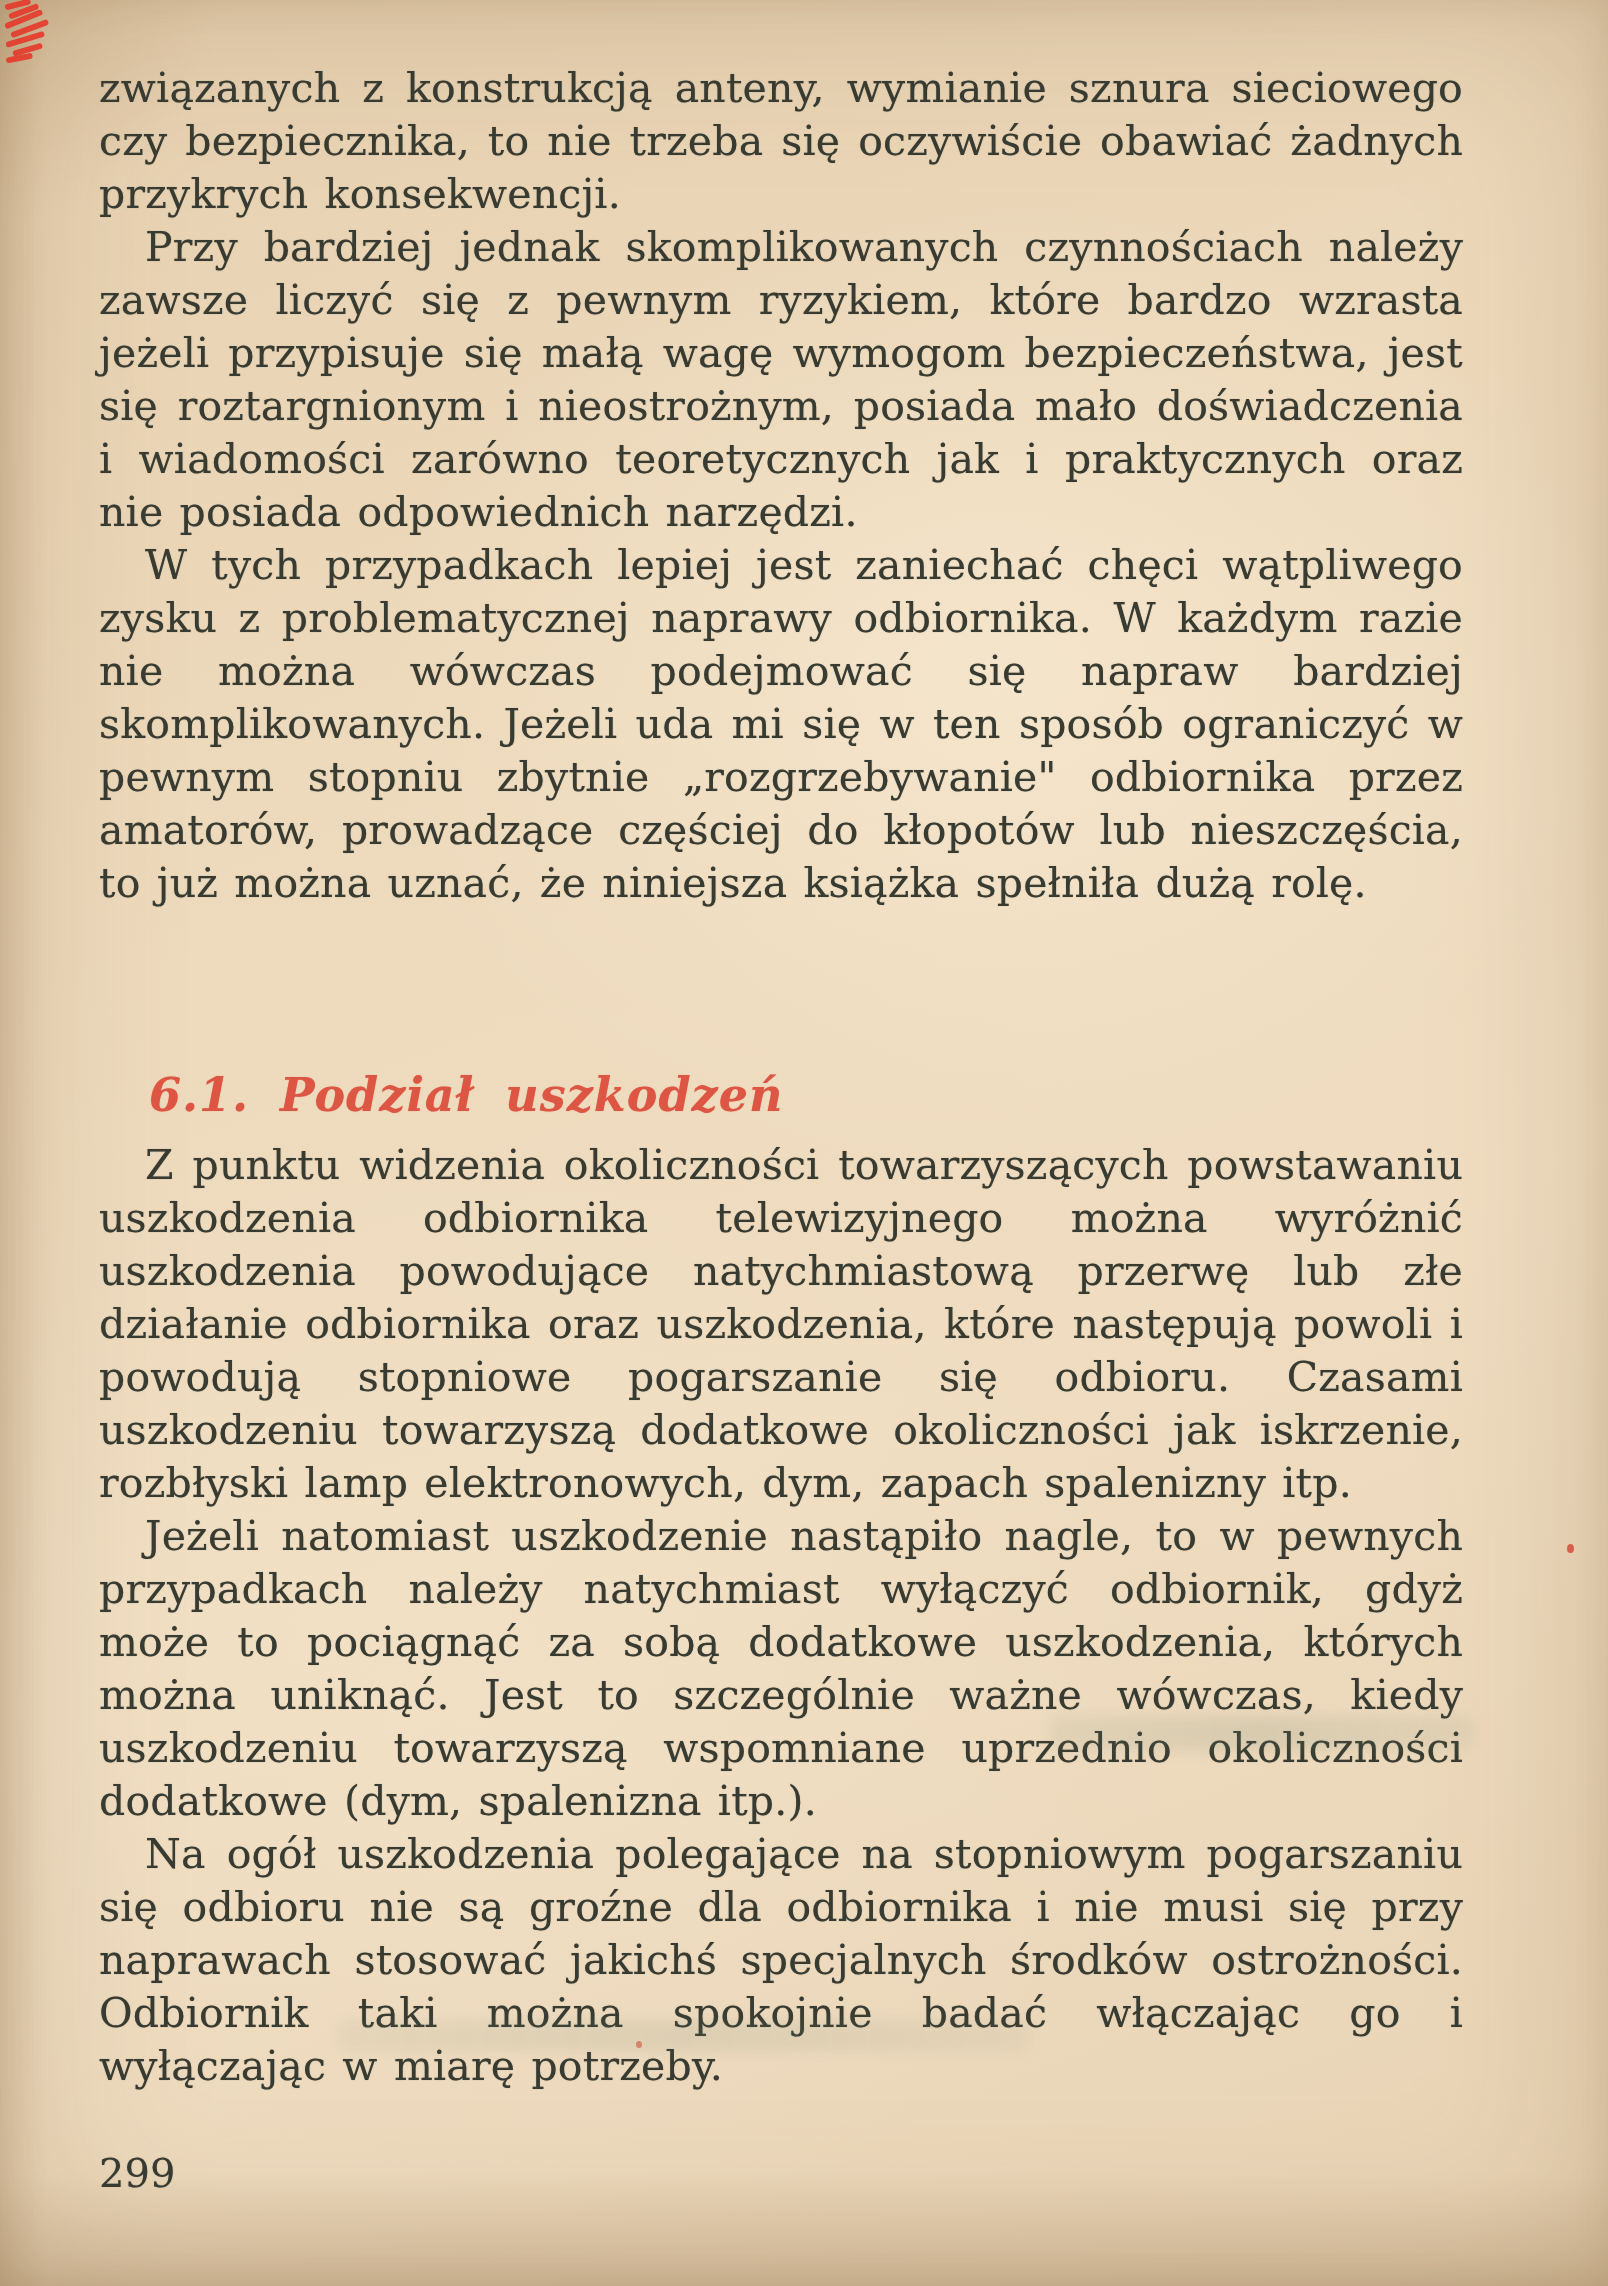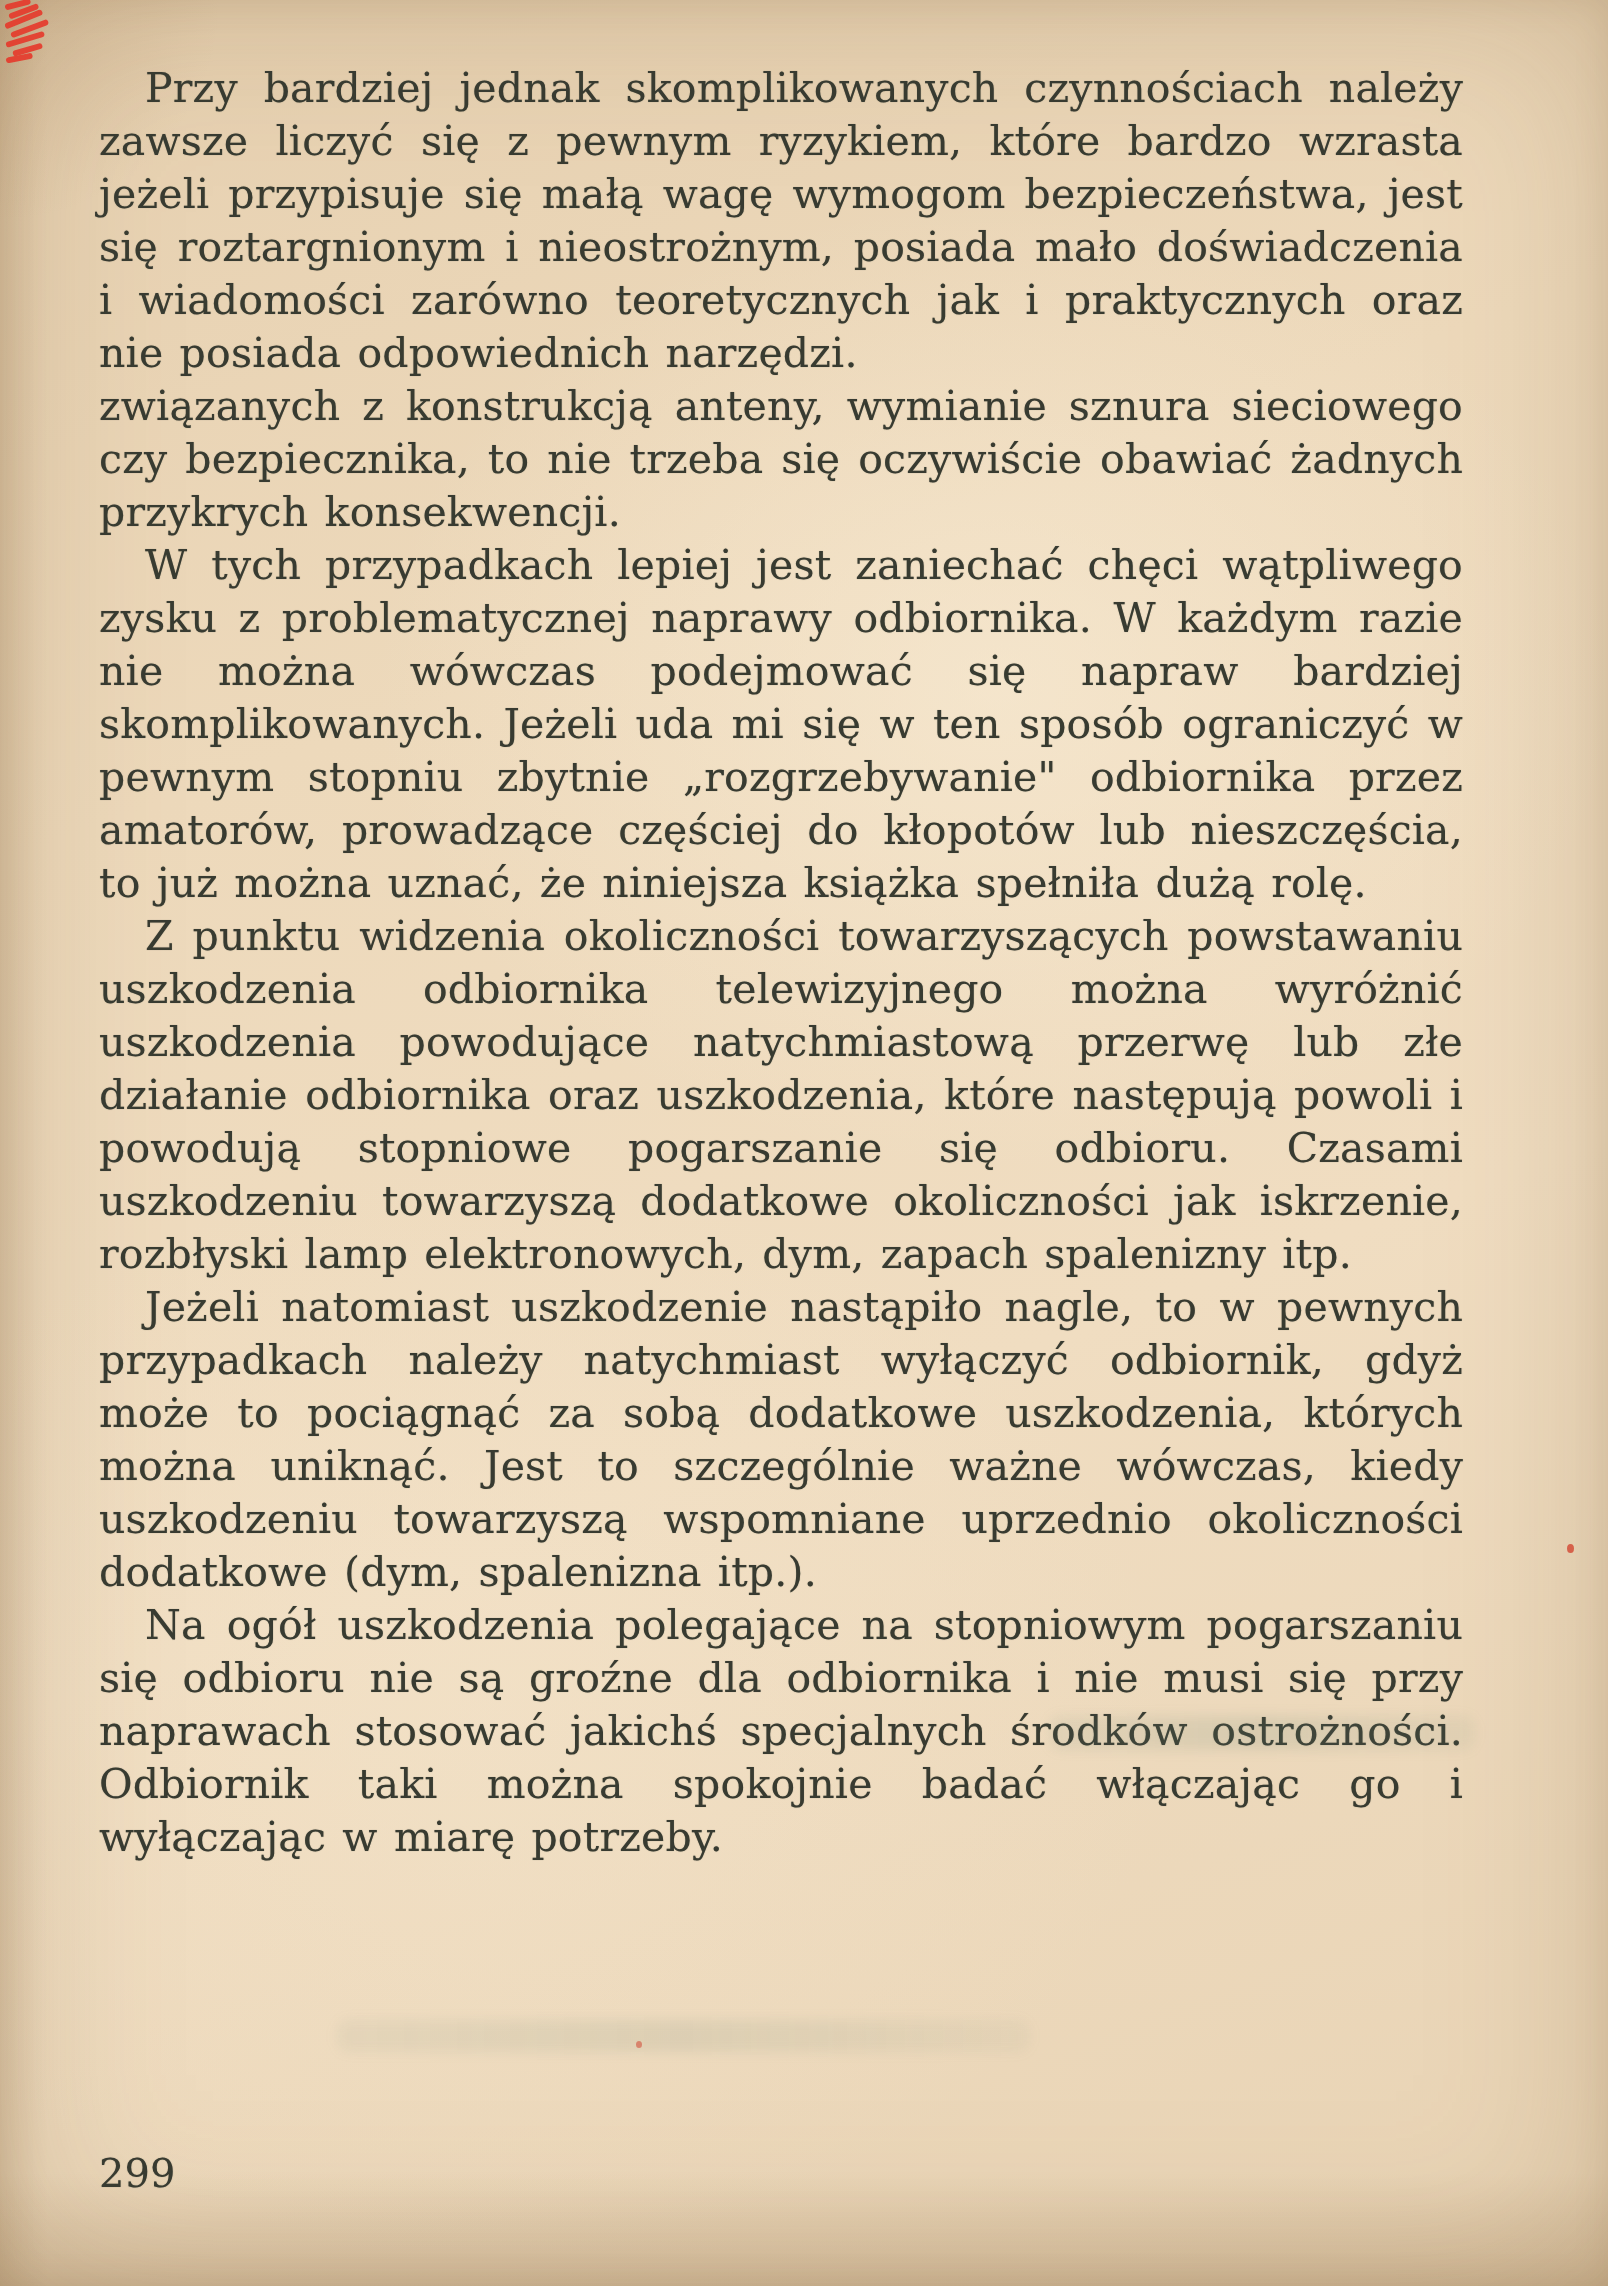--- a/index.html
+++ b/index.html
@@ -103,24 +103,25 @@
       <path d="M7 16 L31 7"></path>
       <path d="M3 26 L35 13"></path>
       <path d="M9 35 L41 23"></path>
       <path d="M4 45 L37 35"></path>
       <path d="M11 54 L35 47"></path>
       <path d="M4 61 L25 57"></path>
     </g>
   </svg>
 
   <div class="text-block">
+    <p class="para no-indent">związanych z konstrukcją anteny, wymianie sznura sieciowego czy bezpiecznika, to nie trzeba się oczywiście obawiać żadnych przykrych konsekwencji.</p>
     <p class="para">Przy bardziej jednak skomplikowanych czynnościach należy zawsze liczyć się z pewnym ryzykiem, które bardzo wzrasta jeżeli przypisuje się małą wagę wymogom bezpieczeństwa, jest się roztargnionym i nieostrożnym, posiada mało doświadczenia i wiadomości zarówno teoretycznych jak i praktycznych oraz nie posiada odpowiednich narzędzi.</p>
-    <p class="para no-indent">związanych z konstrukcją anteny, wymianie sznura sieciowego czy bezpiecznika, to nie trzeba się oczywiście obawiać żadnych przykrych konsekwencji.</p>
     <p class="para">W tych przypadkach lepiej jest zaniechać chęci wątpliwego zysku z problematycznej naprawy odbiornika. W każdym razie nie można wówczas podejmować się napraw bardziej skomplikowanych. Jeżeli uda mi się w ten sposób ograniczyć w pewnym stopniu zbytnie „rozgrzebywanie" odbiornika przez amatorów, prowadzące częściej do kłopotów lub nieszczęścia, to już można uznać, że niniejsza książka spełniła dużą rolę.</p>
 
+    <h2 class="heading">6.1. Podział uszkodzeń</h2>
 
     <p class="para">Z punktu widzenia okoliczności towarzyszących powstawaniu uszkodzenia odbiornika telewizyjnego można wyróżnić uszkodzenia powodujące natychmiastową przerwę lub złe działanie odbiornika oraz uszkodzenia, które następują powoli i powodują stopniowe pogarszanie się odbioru. Czasami uszkodzeniu towarzyszą dodatkowe okoliczności jak iskrzenie, rozbłyski lamp elektronowych, dym, zapach spalenizny itp.</p>
     <p class="para">Jeżeli natomiast uszkodzenie nastąpiło nagle, to w pewnych przypadkach należy natychmiast wyłączyć odbiornik, gdyż może to pociągnąć za sobą dodatkowe uszkodzenia, których można uniknąć. Jest to szczególnie ważne wówczas, kiedy uszkodzeniu towarzyszą wspomniane uprzednio okoliczności dodatkowe (dym, spalenizna itp.).</p>
     <p class="para">Na ogół uszkodzenia polegające na stopniowym pogarszaniu się odbioru nie są groźne dla odbiornika i nie musi się przy naprawach stosować jakichś specjalnych środków ostrożności. Odbiornik taki można spokojnie badać włączając go i wyłączając w miarę potrzeby.</p>
   </div>
 
   <div class="page-number">299</div>
 
   <div class="smudge smudge-1"></div>
   <div class="smudge smudge-2"></div>

